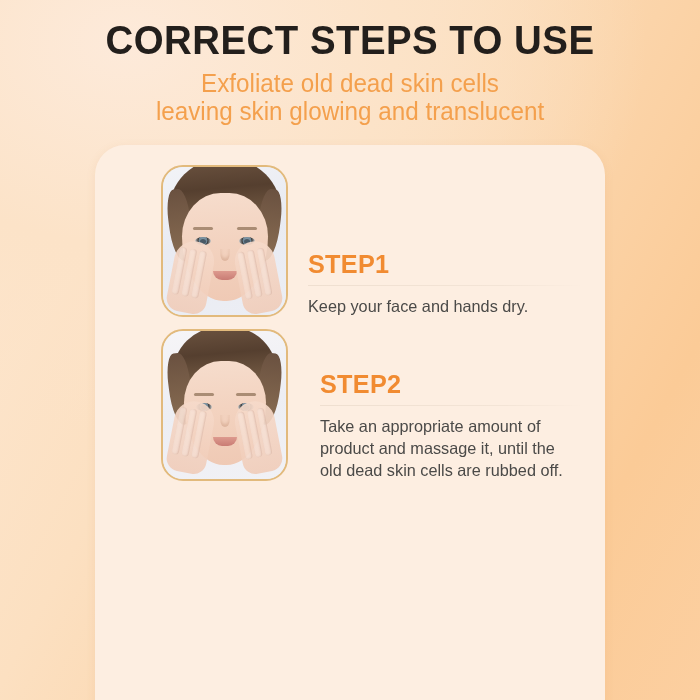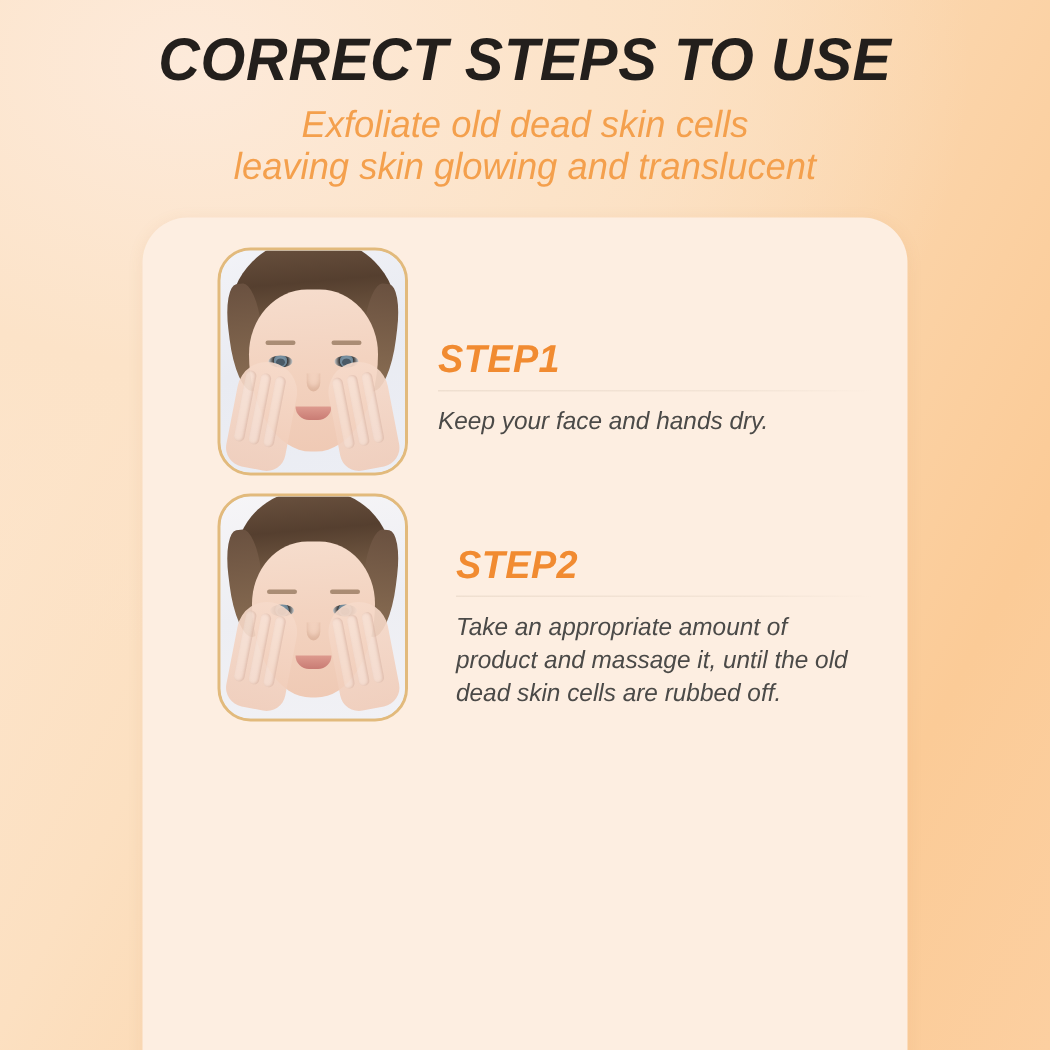--- a/index.html
+++ b/index.html
@@ -15,21 +15,20 @@
   }
 
   .poster {
     position: relative;
     width: 700px;
     height: 700px;
     overflow: hidden;
     background:
       radial-gradient(ellipse 120% 90% at 18% 6%, #fdeada 0%, #fce3c8 32%, rgba(252,222,190,0) 62%),
       linear-gradient(118deg, #fde8d3 0%, #fce0c1 34%, #fbd4a9 62%, #fbcb97 82%, #fccfa0 100%);
-    font-style: italic;
   }
 
   
   .header {
     position: absolute;
     top: 0; left: 0;
     width: 700px;
     padding-top: 17px;
     text-align: center;
   }
@@ -69,23 +68,24 @@
   .steps {
     position: absolute;
     left: 0; top: 0;
     width: 100%;
     padding-top: 20px;
     box-sizing: border-box;
   }
 
   .step-row {
     display: flex;
-    align-items: center;
+    align-items: flex-end;
     padding-left: 50px;
     margin-bottom: 10px;
+    margin-left: 16px;
   }
   .step-row.s1 { margin-top: 0px; }
   .step-row.s2 { margin-top: 12px; }
   .step-row.s3 { margin-top: 13px; }
 
   .thumb {
     flex: 0 0 auto;
     width: 127px;
     height: 152px;
     border-radius: 22px;

